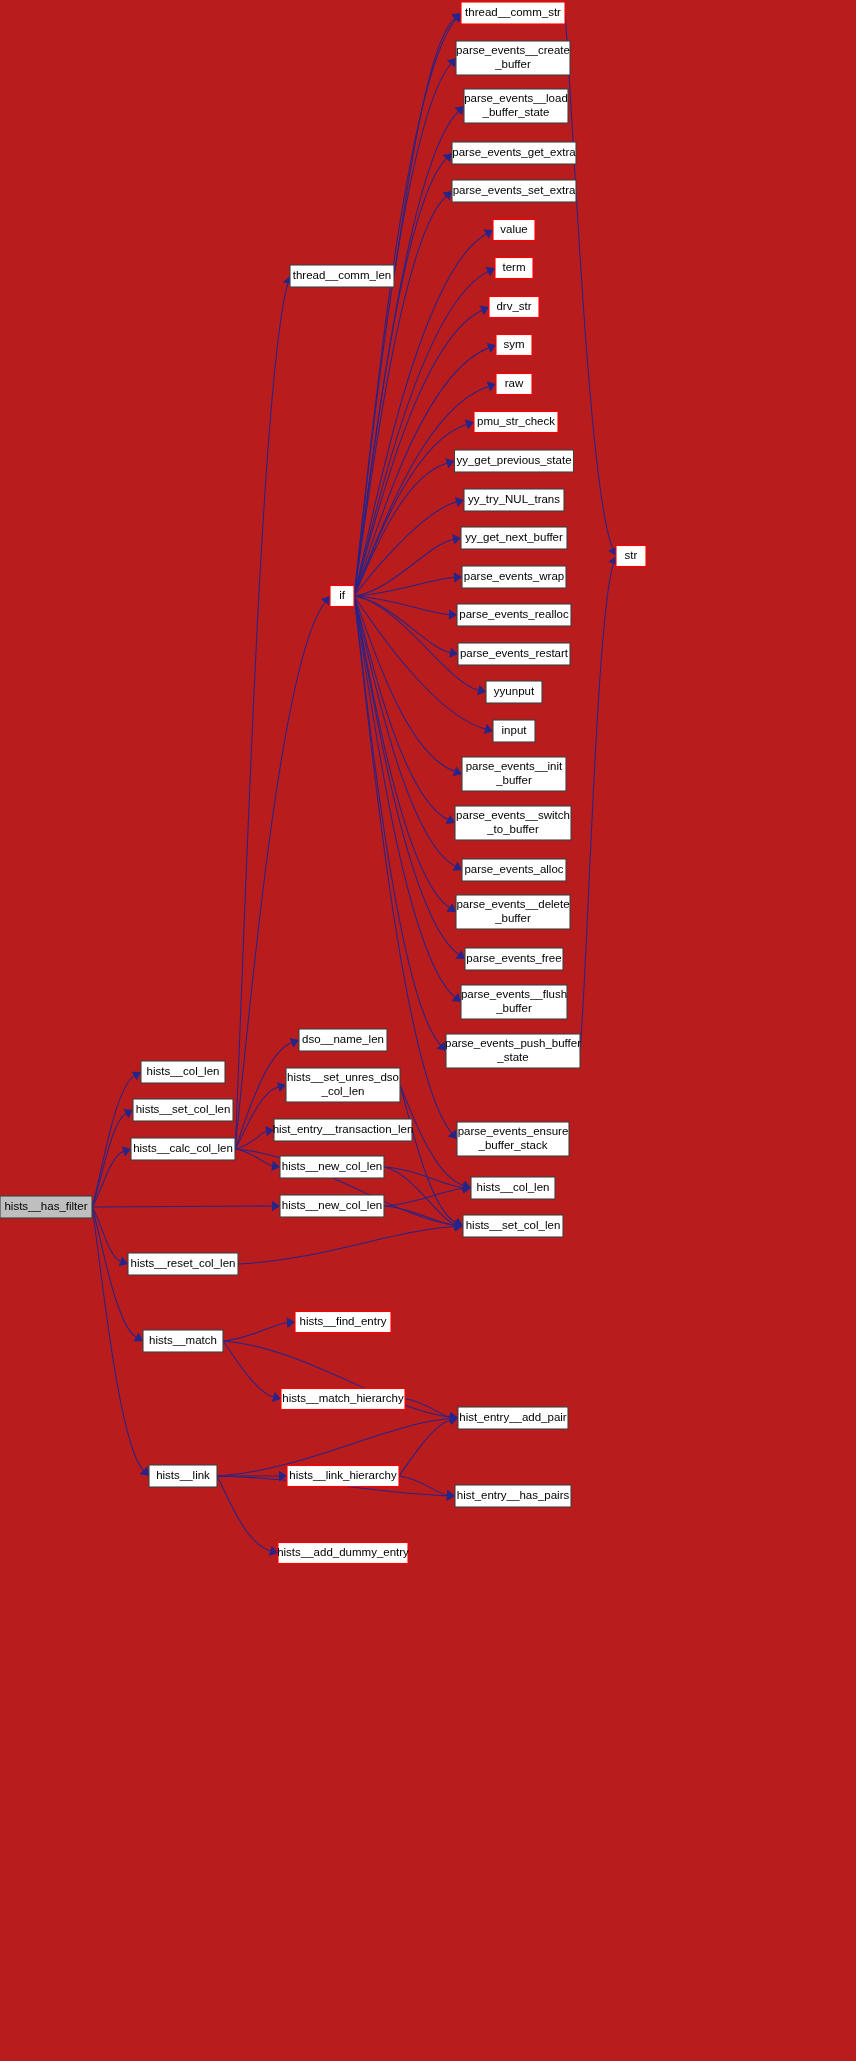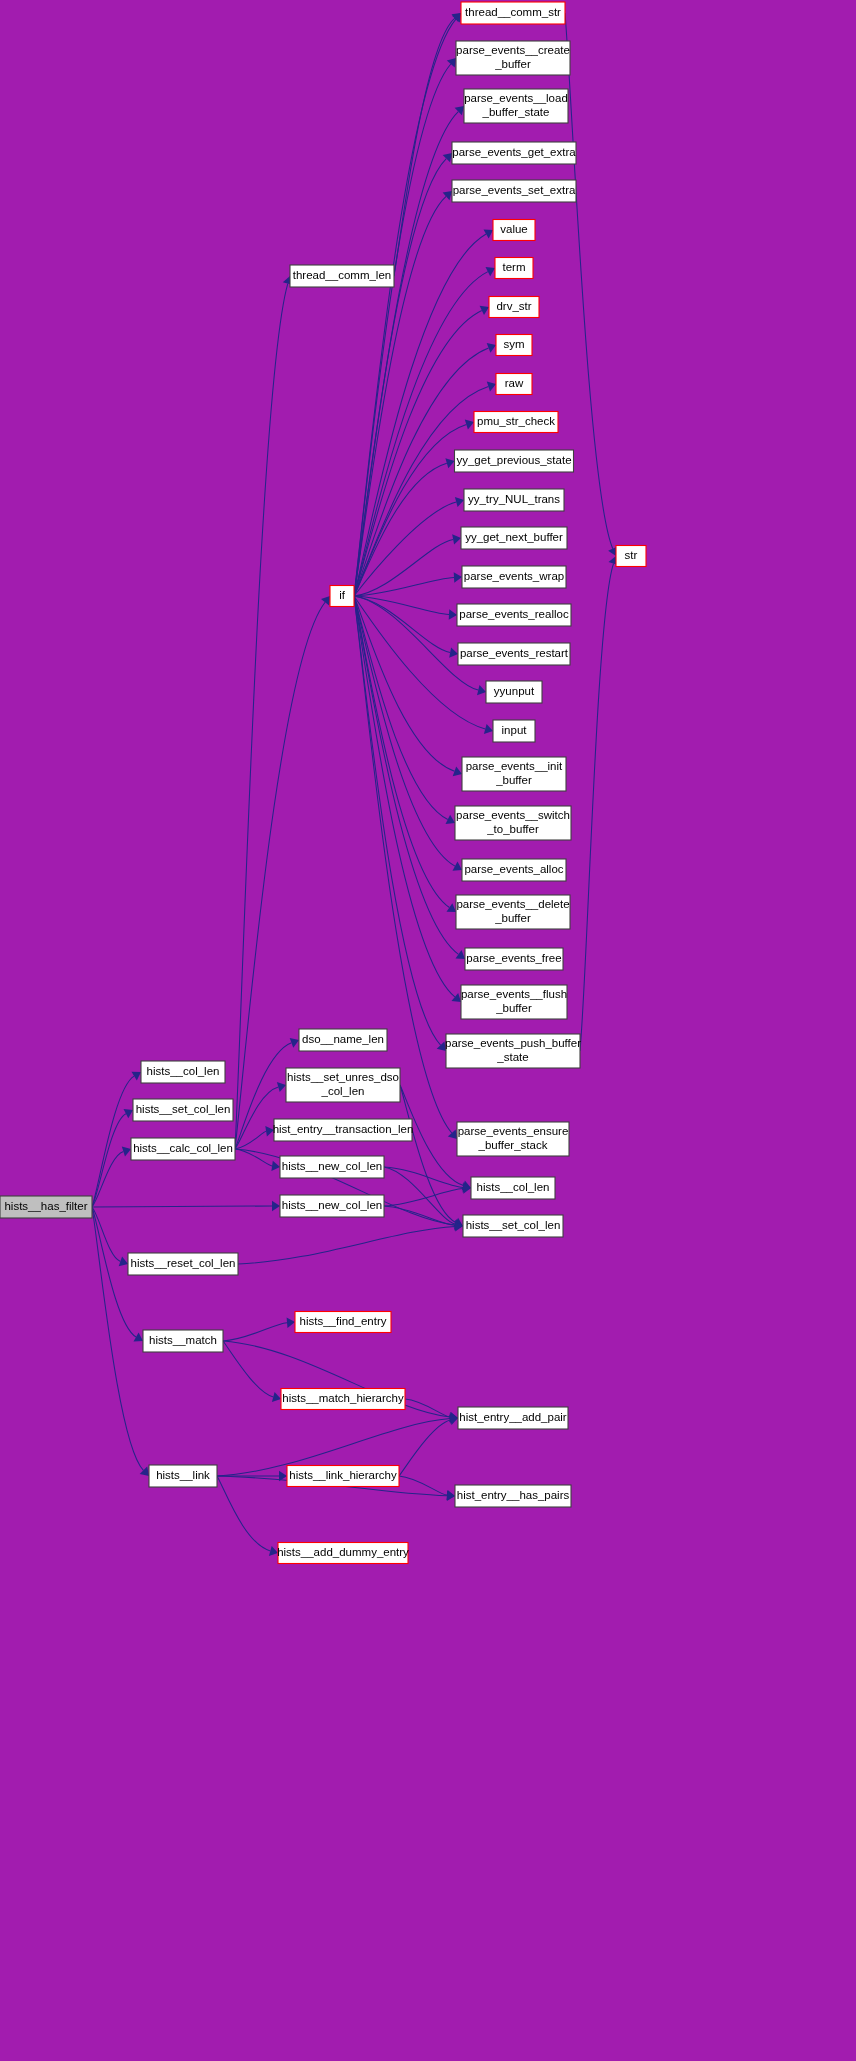--- a/index.html
+++ b/index.html
@@ -4,21 +4,21 @@
 <style>
   html, body {
     margin: 0;
     padding: 0;
     background: #ffffff;
   }
   #graph-root {
     position: relative;
     width: 856px;
     height: 2061px;
-    background: #a21caf;
+    background: #b91c1c;
     font-family: "Liberation Sans", sans-serif;
   }
   svg#callgraph {
     display: block;
     width: 856px;
     height: 2061px;
   }
   .node-rect {
     fill: #ffffff;
     stroke: #404040;

